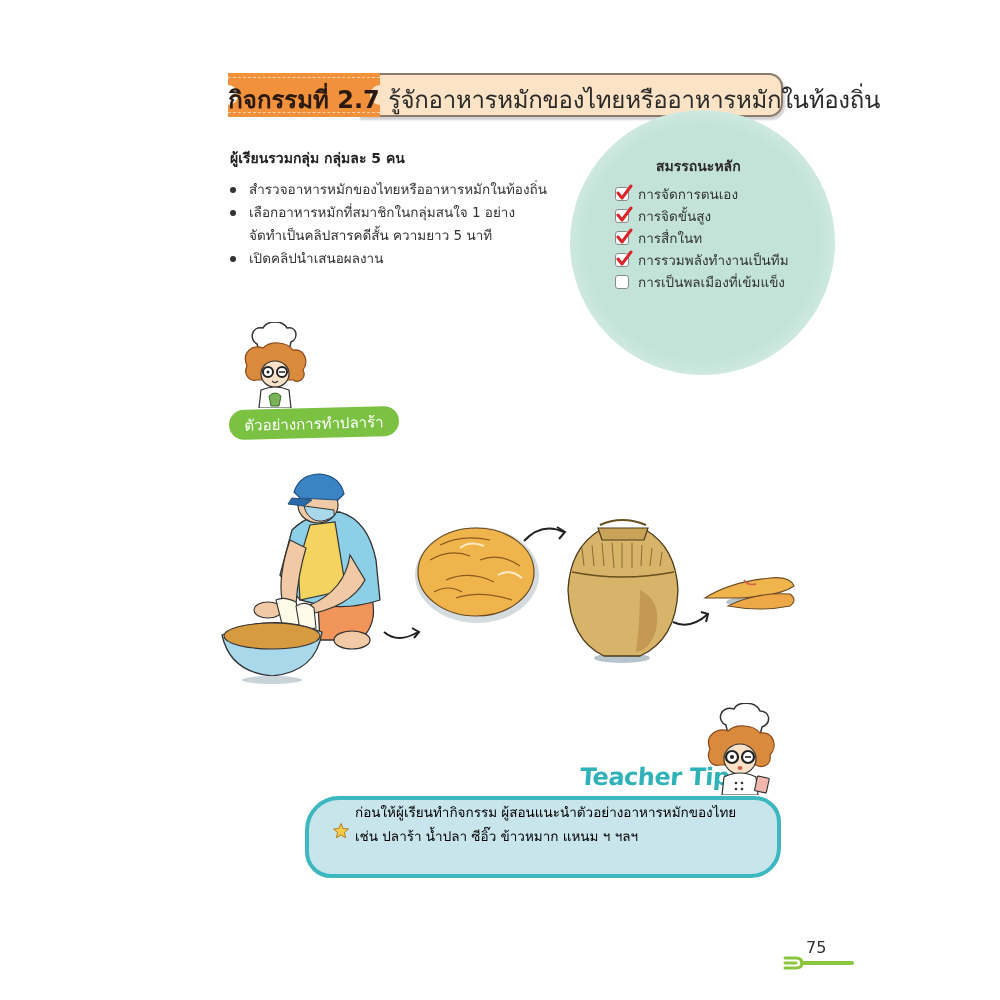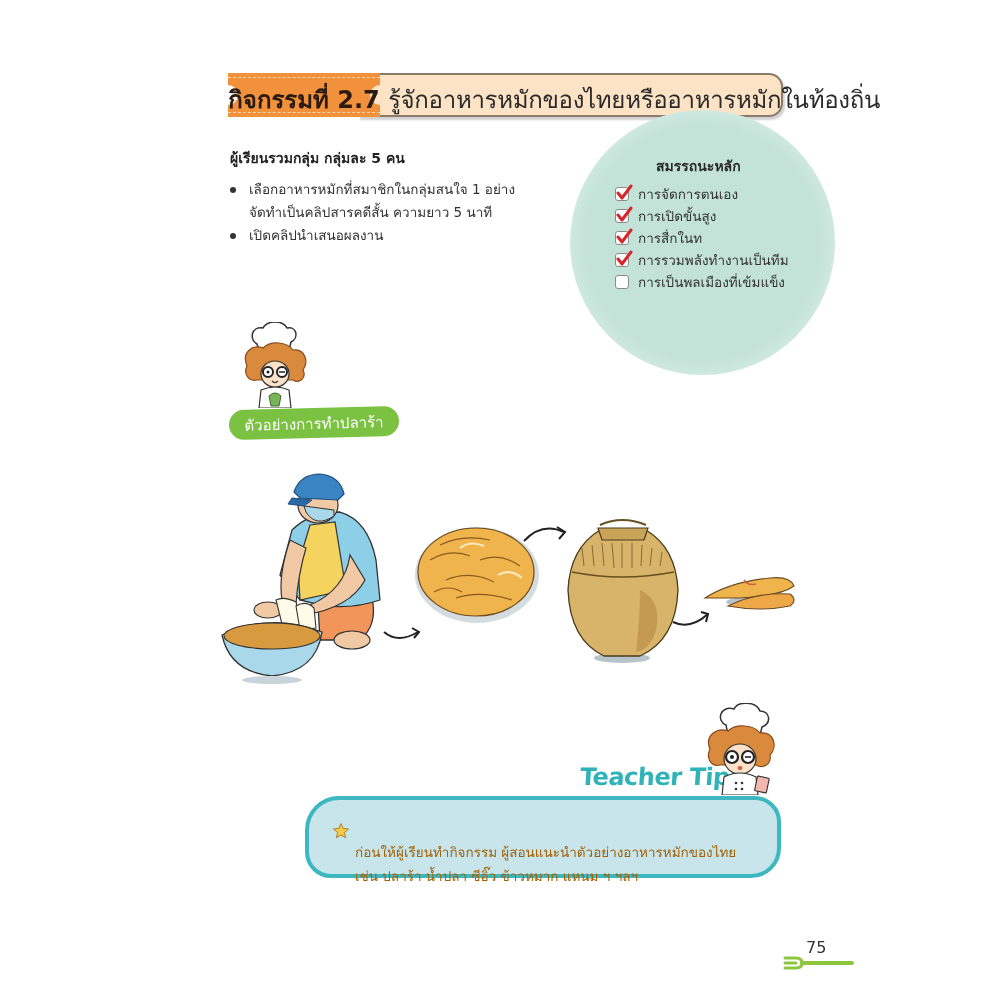--- a/index.html
+++ b/index.html
@@ -88,21 +88,21 @@
     transform: skewX(-4deg);
   }
   .chef-large { position: absolute; left: 704px; top: 703px; }
   .tips-box {
     position: absolute; left: 305px; top: 796px; width: 476px; height: 82px;
     background: #c8e5ec; border: 4px solid #3db8c1;
     border-radius: 34px 26px 30px 26px;
   }
   .tips-star { position: absolute; left: 332px; top: 822px; }
   .tips-text {
-    position: absolute; left: 355px; top: 840px; font-size: 13.5px; line-height: 24px; color: #a16207;
+    position: absolute; left: 355px; top: 800px; font-size: 13.5px; line-height: 24px; color: #000000;
   }
 
   
   .page-number {
     position: absolute; left: 806px; top: 938px; font-size: 16px; color: #333;
   }
   .fork-icon { position: absolute; left: 782px; top: 955px; }
 </style>
 </head>
 <body>
@@ -127,21 +127,21 @@
         </svg>
     </span>
     <span>การจัดการตนเอง</span>
   </li>
   <li>
     <span class="cbox">
       <svg width="18" height="18" viewBox="0 0 18 18">
           <path d="M3 10 L7 15 L16 3" stroke="#d9252a" stroke-width="3" fill="none" stroke-linecap="round" stroke-linejoin="round"></path>
         </svg>
     </span>
-    <span>การเปิดขั้นสูง</span>
+    <span>การจิดขั้นสูง</span>
   </li>
   <li>
     <span class="cbox">
       <svg width="18" height="18" viewBox="0 0 18 18">
           <path d="M3 10 L7 15 L16 3" stroke="#d9252a" stroke-width="3" fill="none" stroke-linecap="round" stroke-linejoin="round"></path>
         </svg>
     </span>
     <span>การสื่กในท</span>
   </li>
   <li>
@@ -153,20 +153,24 @@
     <span>การรวมพลังทำงานเป็นทีม</span>
   </li>
   <li>
     <span class="cbox"></span>
     <span>การเป็นพลเมืองที่เข้มแข็ง</span>
   </li>
 </ul>
 
 <div class="group-label">ผู้เรียนรวมกลุ่ม กลุ่มละ 5 คน</div>
 <ul class="bullets">
+  <li>
+    <span class="dot"></span>
+    <span>สำรวจอาหารหมักของไทยหรืออาหารหมักในท้องถิ่น</span>
+  </li>
   <li>
     <span class="dot"></span>
     <span>เลือกอาหารหมักที่สมาชิกในกลุ่มสนใจ 1 อย่าง</span><br>
     <span>จัดทำเป็นคลิปสารคดีสั้น ความยาว 5 นาที</span>
   </li>
   <li>
     <span class="dot"></span>
     <span>เปิดคลิปนำเสนอผลงาน</span>
   </li>
 </ul>

